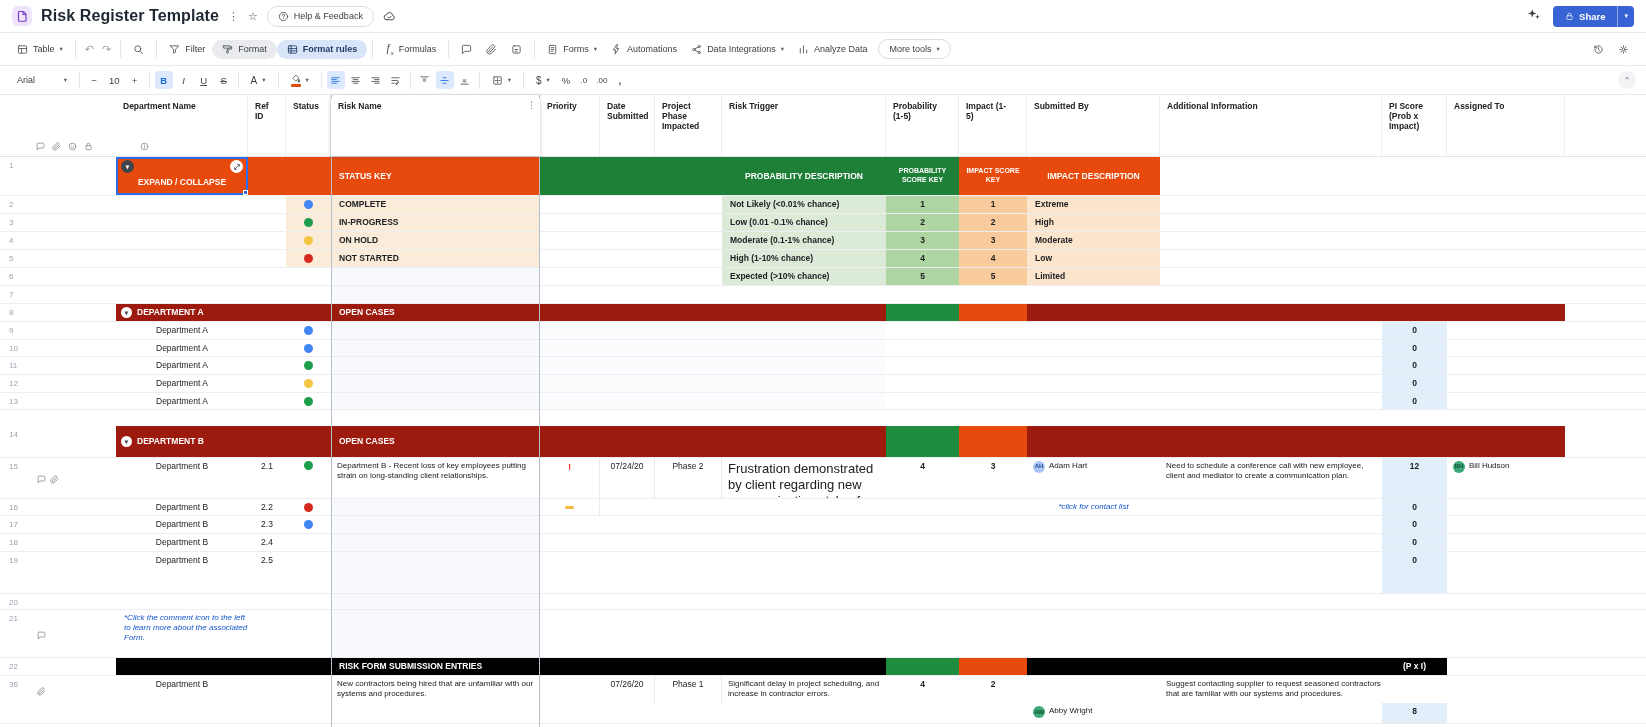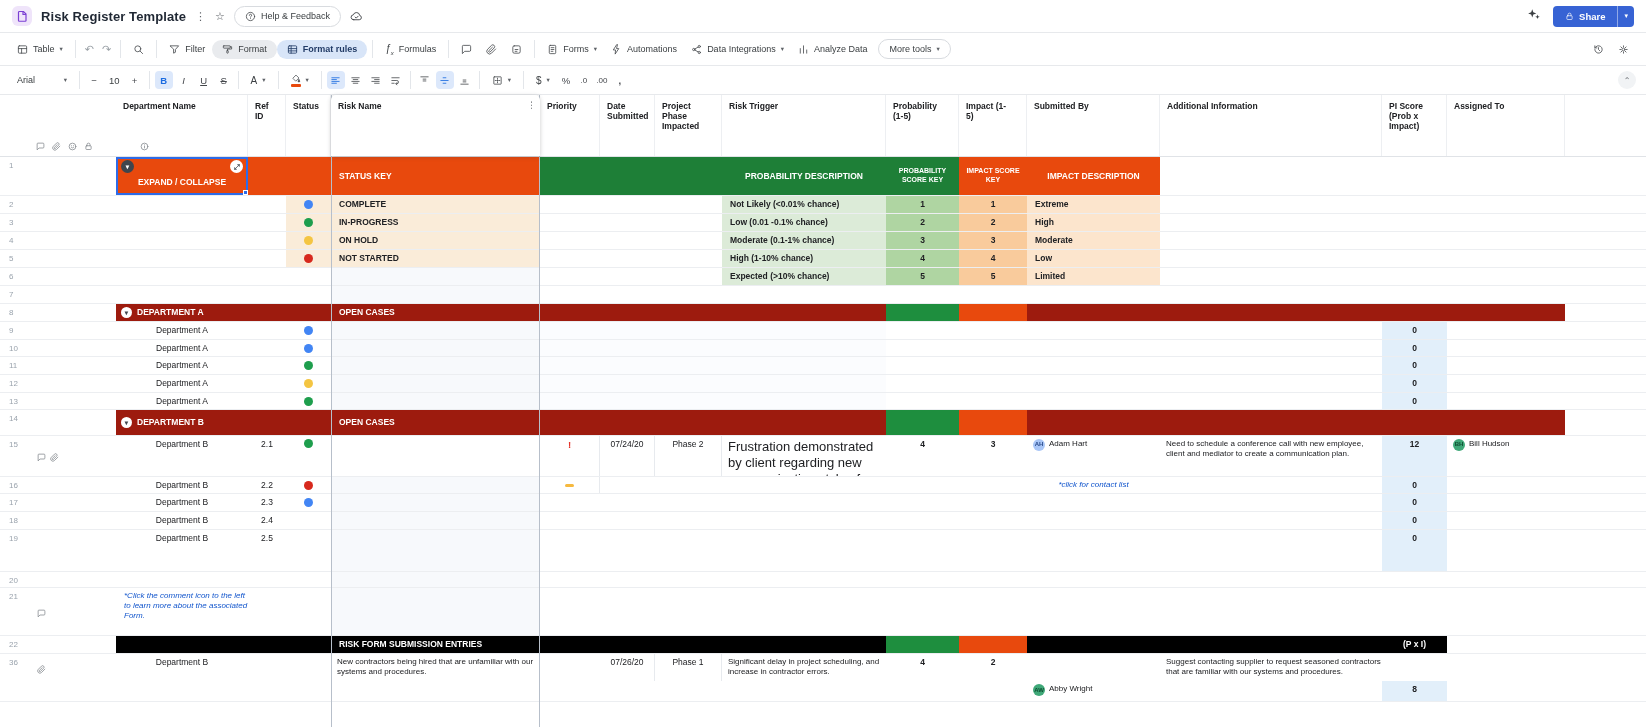--- a/index.html
+++ b/index.html
@@ -7,21 +7,21 @@
     font-family:"Liberation Sans", sans-serif; color:#202124; }
   .app { position:relative; width:1646px; height:727px; background:#fff; }
 
   
   .apphdr { height:33px; display:flex; align-items:center; justify-content:space-between;
     padding:0 12px 0 12px; border-bottom:1px solid #E7E9EC; }
   .ah-left { display:flex; align-items:center; gap:9px; }
   .logo { width:20px; height:20px; border-radius:6px; background:#EFE4FA; display:flex;
     align-items:center; justify-content:center; }
   .logo svg { width:12px; height:12px; }
-  .title { font-size:13px; font-weight:700; color:#1F2733; letter-spacing:.1px; }
+  .title { font-size:16px; font-weight:700; color:#1F2733; letter-spacing:.1px; }
   .mini-ic { color:#5F6368; font-size:11px; line-height:1; display:inline-flex; align-items:center; }
   .pill { display:inline-flex; align-items:center; gap:5px; padding:4px 10px; border-radius:13px;
     font-size:9px; color:#3C4043; white-space:nowrap; }
   .pill.outline { border:1px solid #D8DBDF; }
   .ah-right { display:flex; align-items:center; gap:12px; }
   .share-grp { display:flex; }
   .share-main { display:flex; align-items:center; gap:5px; background:#3763D4; color:#fff;
     font-size:9.5px; font-weight:700; padding:5px 12px; border-radius:4px 0 0 4px; }
   .share-caret { background:#3763D4; color:#fff; font-size:7px; display:flex; align-items:center;
     padding:0 6px; border-left:1px solid rgba(255,255,255,.45); border-radius:0 4px 4px 0; }
@@ -603,21 +603,21 @@
         </div>
         <div class="cell" style="grid-column: 5 / span 1;">
           <span class="dot" style="background: rgb(30, 158, 77);"></span>
         </div>
         <div class="cell" style="grid-column: 6 / span 1; background: rgb(247, 249, 252);"></div>
         <div class="cell" style="grid-column: 7 / span 4; background: rgb(251, 252, 254);"></div>
         <div class="cell" style="grid-column: 15 / span 1; background: rgb(226, 239, 250); font-weight: 700;">
           <span class="txt" style="text-align: center;">0</span>
         </div>
       </div>
-      <div class="grow" style="height: 26px;">
+      <div class="grow" style="height: 32px; margin-top: 16px;">
         <div class="rn" style="grid-column: 1;">14</div>
         <div class="cell" style="grid-column: 3 / span 1; background: rgb(157, 27, 14); color: rgb(255, 255, 255); font-weight: 700;">
           <span class="band-circ">▾</span>
           <span class="txt" style="width: auto;">DEPARTMENT B</span>
         </div>
         <div class="cell" style="grid-column: 4 / span 2; background: rgb(157, 27, 14);"></div>
         <div class="cell" style="grid-column: 6 / span 1; background: rgb(157, 27, 14); color: rgb(255, 255, 255); font-weight: 700; padding-left: 8px;">
           <span class="txt">OPEN CASES</span>
         </div>
         <div class="cell" style="grid-column: 7 / span 4; background: rgb(157, 27, 14);"></div>
@@ -636,20 +636,23 @@
           </svg>
         </div>
         <div class="cell vt" style="grid-column: 3 / span 1;">
           <span class="txt" style="text-align: center;">Department B</span>
         </div>
         <div class="cell vt" style="grid-column: 4 / span 1;">
           <span class="txt" style="text-align: center;">2.1</span>
         </div>
         <div class="cell vt" style="grid-column: 5 / span 1;">
           <span class="dot" style="background: rgb(30, 158, 77);"></span>
+        </div>
+        <div class="cell vt" style="grid-column: 6 / span 1; font-size: 8px; padding-left: 6px;">
+          <span class="txt">Department B - Recent loss of key employees putting strain on long-standing client relationships.</span>
         </div>
         <div class="cell vt" style="grid-column: 7 / span 1; border-right: 1px solid rgb(231, 234, 238);">
           <span class="pri-ex">!</span>
         </div>
         <div class="cell vt" style="grid-column: 8 / span 1; border-right: 1px solid rgb(231, 234, 238);">
           <span class="txt" style="text-align: center;">07/24/20</span>
         </div>
         <div class="cell vt" style="grid-column: 9 / span 1; border-right: 1px solid rgb(231, 234, 238);">
           <span class="txt" style="text-align: center;">Phase 2</span>
         </div>

